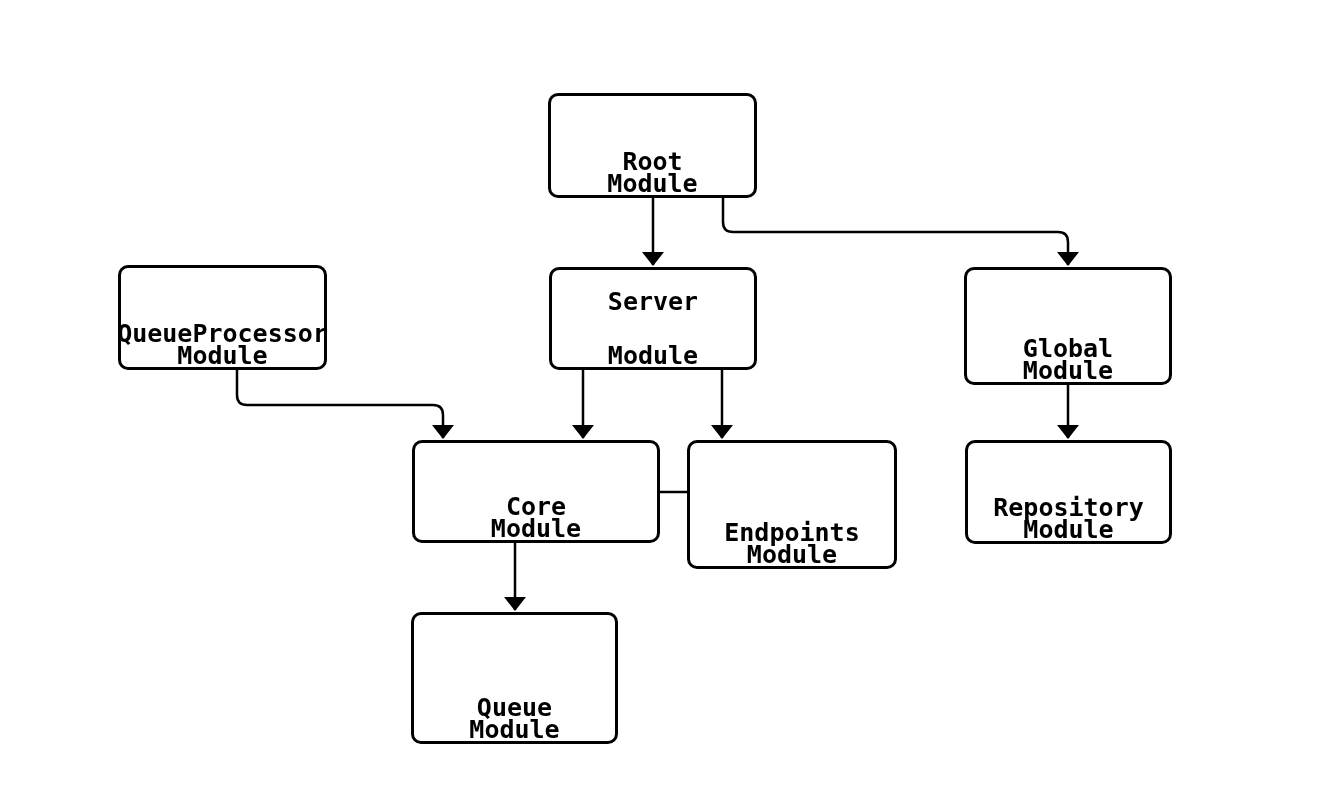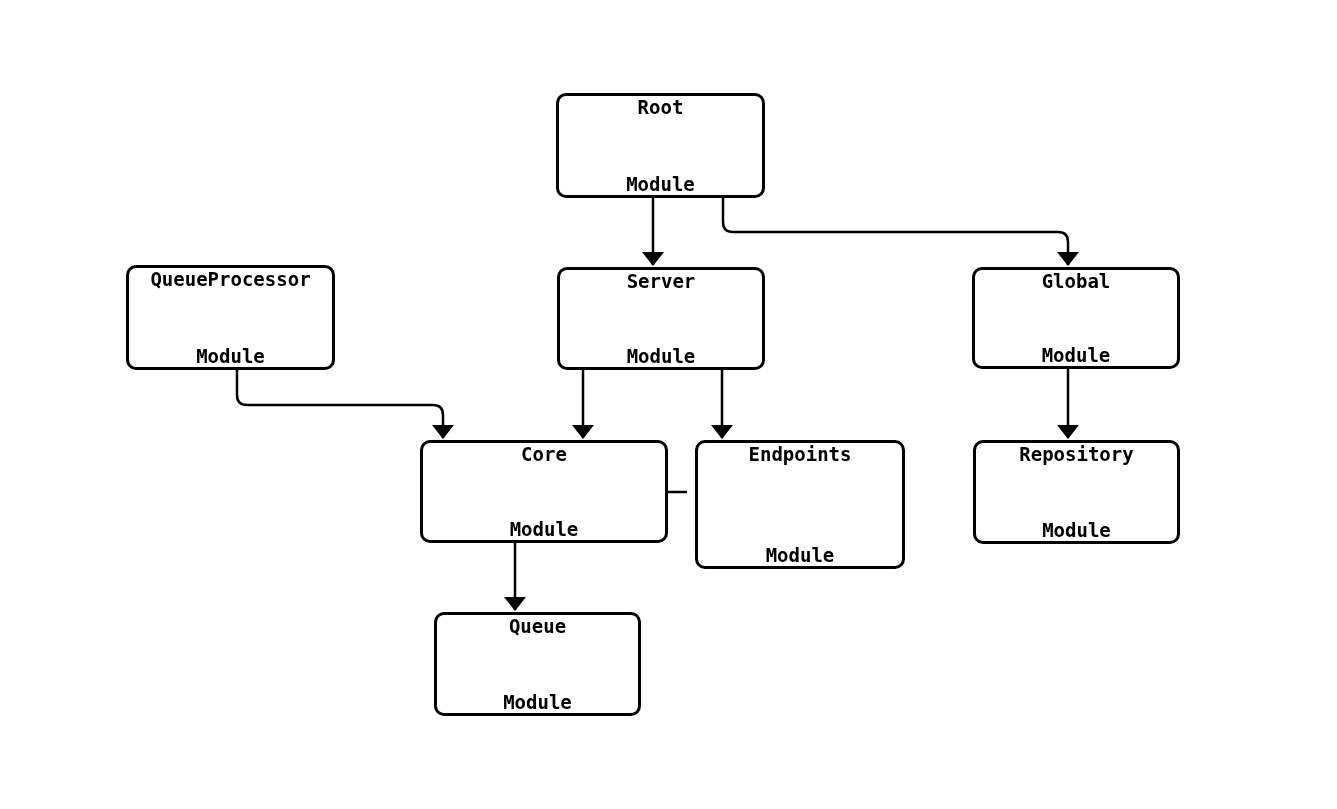--- a/index.html
+++ b/index.html
@@ -41,28 +41,27 @@
   }
   .node {
     position: absolute;
     box-sizing: border-box;
     background: var(--fill);
     border: 3px solid var(--stroke);
     border-radius: 10px;
     display: flex;
     flex-direction: column;
     align-items: center;
-    justify-content: space-between;
+    justify-content: flex-end;
     text-align: center;
     color: var(--text);
     font-weight: bold;
-    font-size: 19px;
+    font-size: 25px;
     line-height: 22px;
     white-space: nowrap;
-    margin-left: 8px;
   }
 </style>
 </head>
 <body>
 
 <div class="canvas" id="diagram">
   <svg class="edges" id="edges" xmlns="http://www.w3.org/2000/svg" viewBox="0 0 1337 809">
     <defs>
       <marker id="arrow" viewBox="0 0 14 22" refX="13" refY="11" markerWidth="14" markerHeight="22" markerUnits="userSpaceOnUse" orient="auto">
         <path class="arrowhead" d="M0,0 L14,11 L0,22 Z"></path>
@@ -82,33 +81,33 @@
       <span>Module</span>
     </div>
     <div class="node" style="left: 118px; top: 265px; width: 209px; height: 105px;">
       <span>QueueProcessor</span>
       <span>Module</span>
     </div>
     <div class="node" style="left: 549px; top: 267px; width: 208px; height: 103px; gap: 32px;">
       <span>Server</span>
       <span>Module</span>
     </div>
-    <div class="node" style="left: 964px; top: 267px; width: 208px; height: 102px;">
+    <div class="node" style="left: 964px; top: 267px; width: 208px; height: 118px;">
       <span>Global</span>
       <span>Module</span>
     </div>
     <div class="node" style="left: 412px; top: 440px; width: 248px; height: 103px;">
       <span>Core</span>
       <span>Module</span>
     </div>
     <div class="node" style="left: 687px; top: 440px; width: 210px; height: 129px;">
       <span>Endpoints</span>
       <span>Module</span>
     </div>
     <div class="node" style="left: 965px; top: 440px; width: 207px; height: 104px;">
       <span>Repository</span>
       <span>Module</span>
     </div>
-    <div class="node" style="left: 426px; top: 612px; width: 207px; height: 104px;">
+    <div class="node" style="left: 411px; top: 612px; width: 207px; height: 132px;">
       <span>Queue</span>
       <span>Module</span>
     </div>
   </div>
 
 </body></html>

